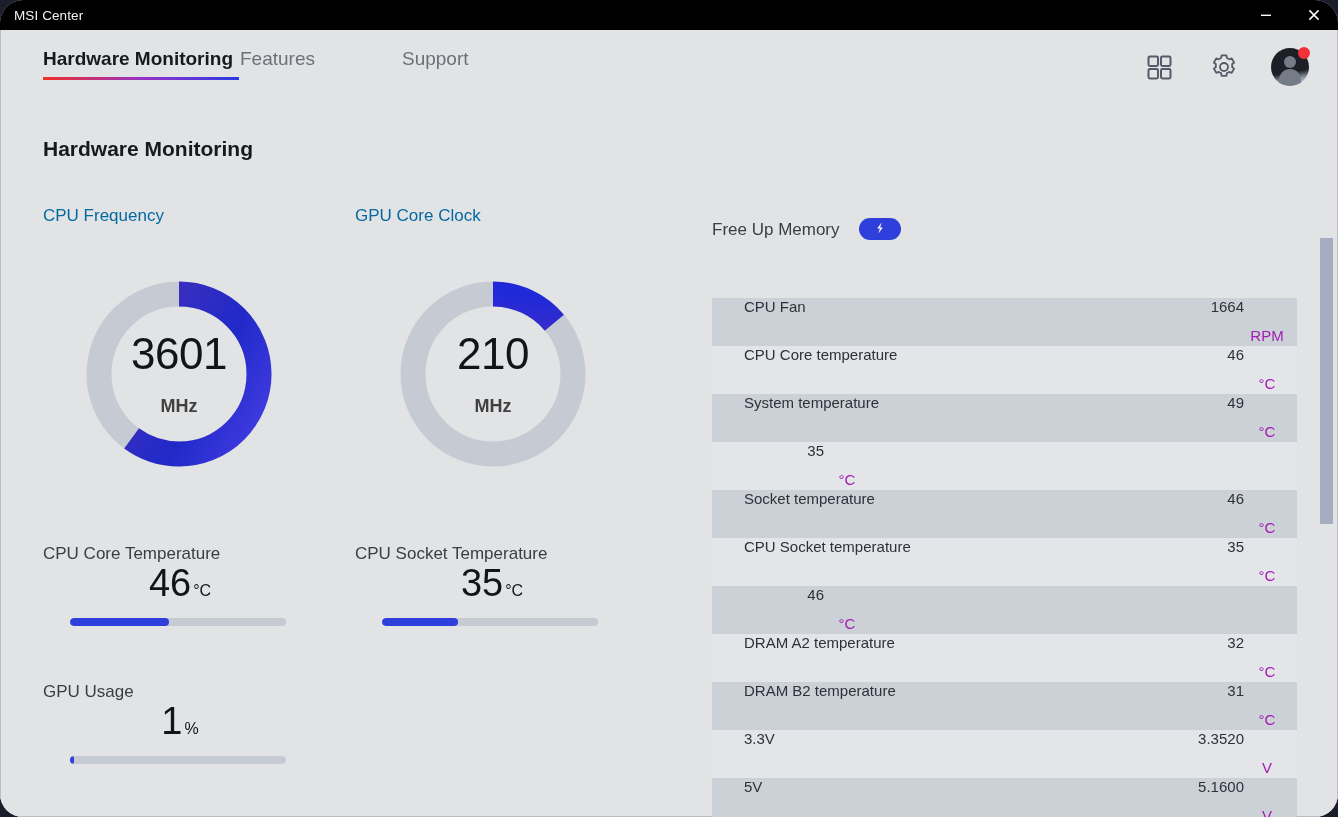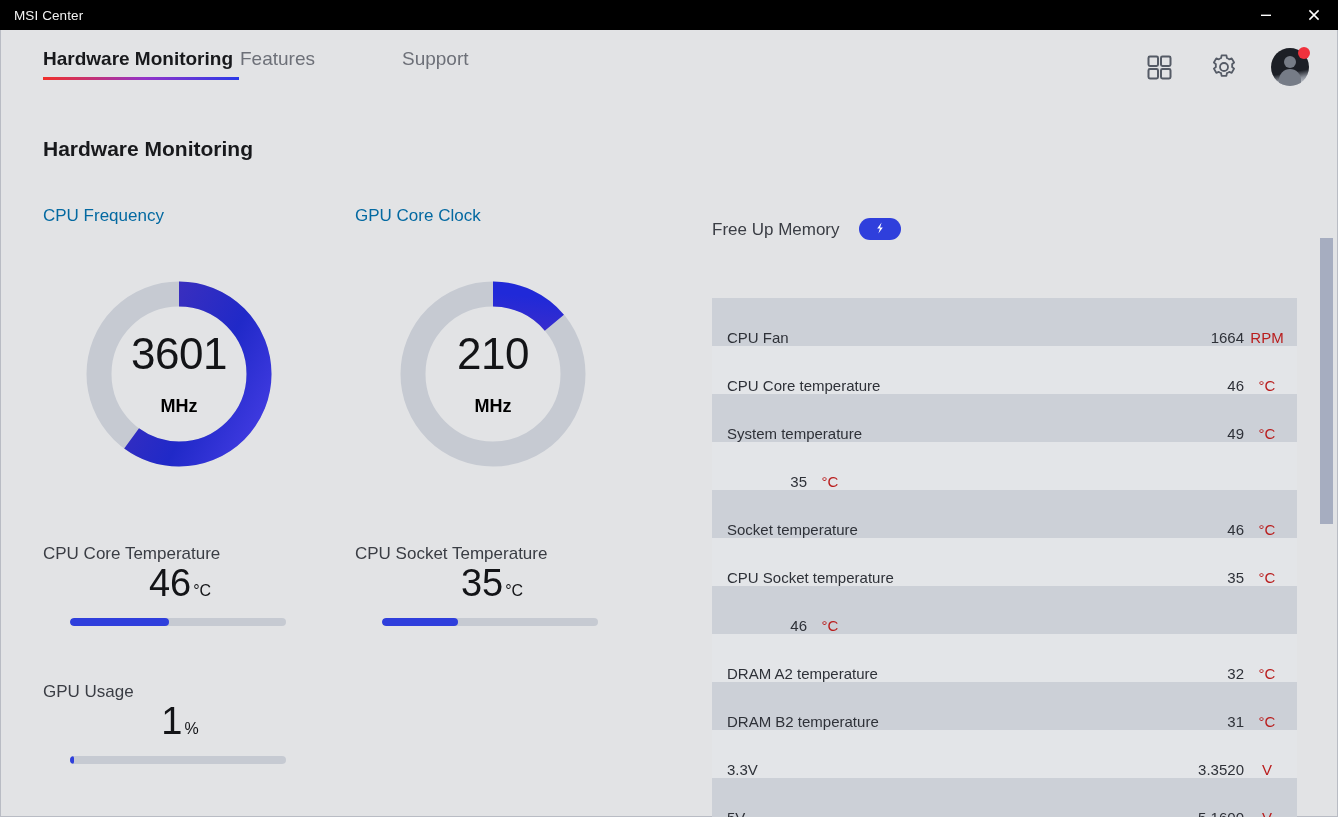--- a/index.html
+++ b/index.html
@@ -11,20 +11,21 @@
     background: #1b1d2b;
     font-family: "Liberation Sans", sans-serif;
   }
 
   #app {
     position: relative;
     width: 1338px;
     height: 817px;
     background: #e2e3e5;
     overflow: hidden;
+    border-radius: 23px;
   }
 
   
   .titlebar {
     position: absolute;
     top: 0; left: 0;
     width: 1338px;
     height: 30px;
     background: #000000;
     display: flex;
@@ -211,21 +212,21 @@
   }
   .gauge-value {
     font-size: 44px;
     color: #131417;
     line-height: 1;
     letter-spacing: -.5px;
   }
   .gauge-unit {
     font-size: 18px;
     font-weight: bold;
-    color: #000000;
+    color: #404040;
     margin-top: 20px;
   }
 
   
   .metrics {
     position: relative;
     margin-top: 8px;
   }
   .metric {
     position: absolute;
@@ -300,42 +301,43 @@
     cursor: pointer;
   }
 
   .sensor-list {
     margin-top: 58px;
     width: 585px;
   }
   .sensor-row {
     height: 48px;
     display: flex;
-    align-items: flex-end;
-    padding-left: 15px;
+    align-items: flex-start;
+    padding-left: 32px;
     padding-right: 7px;
     background: #e3e5e8;
   }
   .sensor-row.alt { background: #ccd0d7; }
   .sensor-name {
     flex: 1;
     font-size: 15px;
     color: #2e3138;
   }
   .sensor-value {
     font-size: 15px;
     color: #2e3138;
     text-align: right;
     width: 80px;
   }
   .sensor-unit {
     font-size: 15px;
-    color: #b91c1c;
+    color: #a21caf;
     width: 46px;
     text-align: center;
+    margin-top: 29px;
   }
 
   
   .scrollbar-track {
     position: absolute;
     right: 4px;
     top: 178px;
     width: 13px;
     height: 604px;
     background: transparent;

